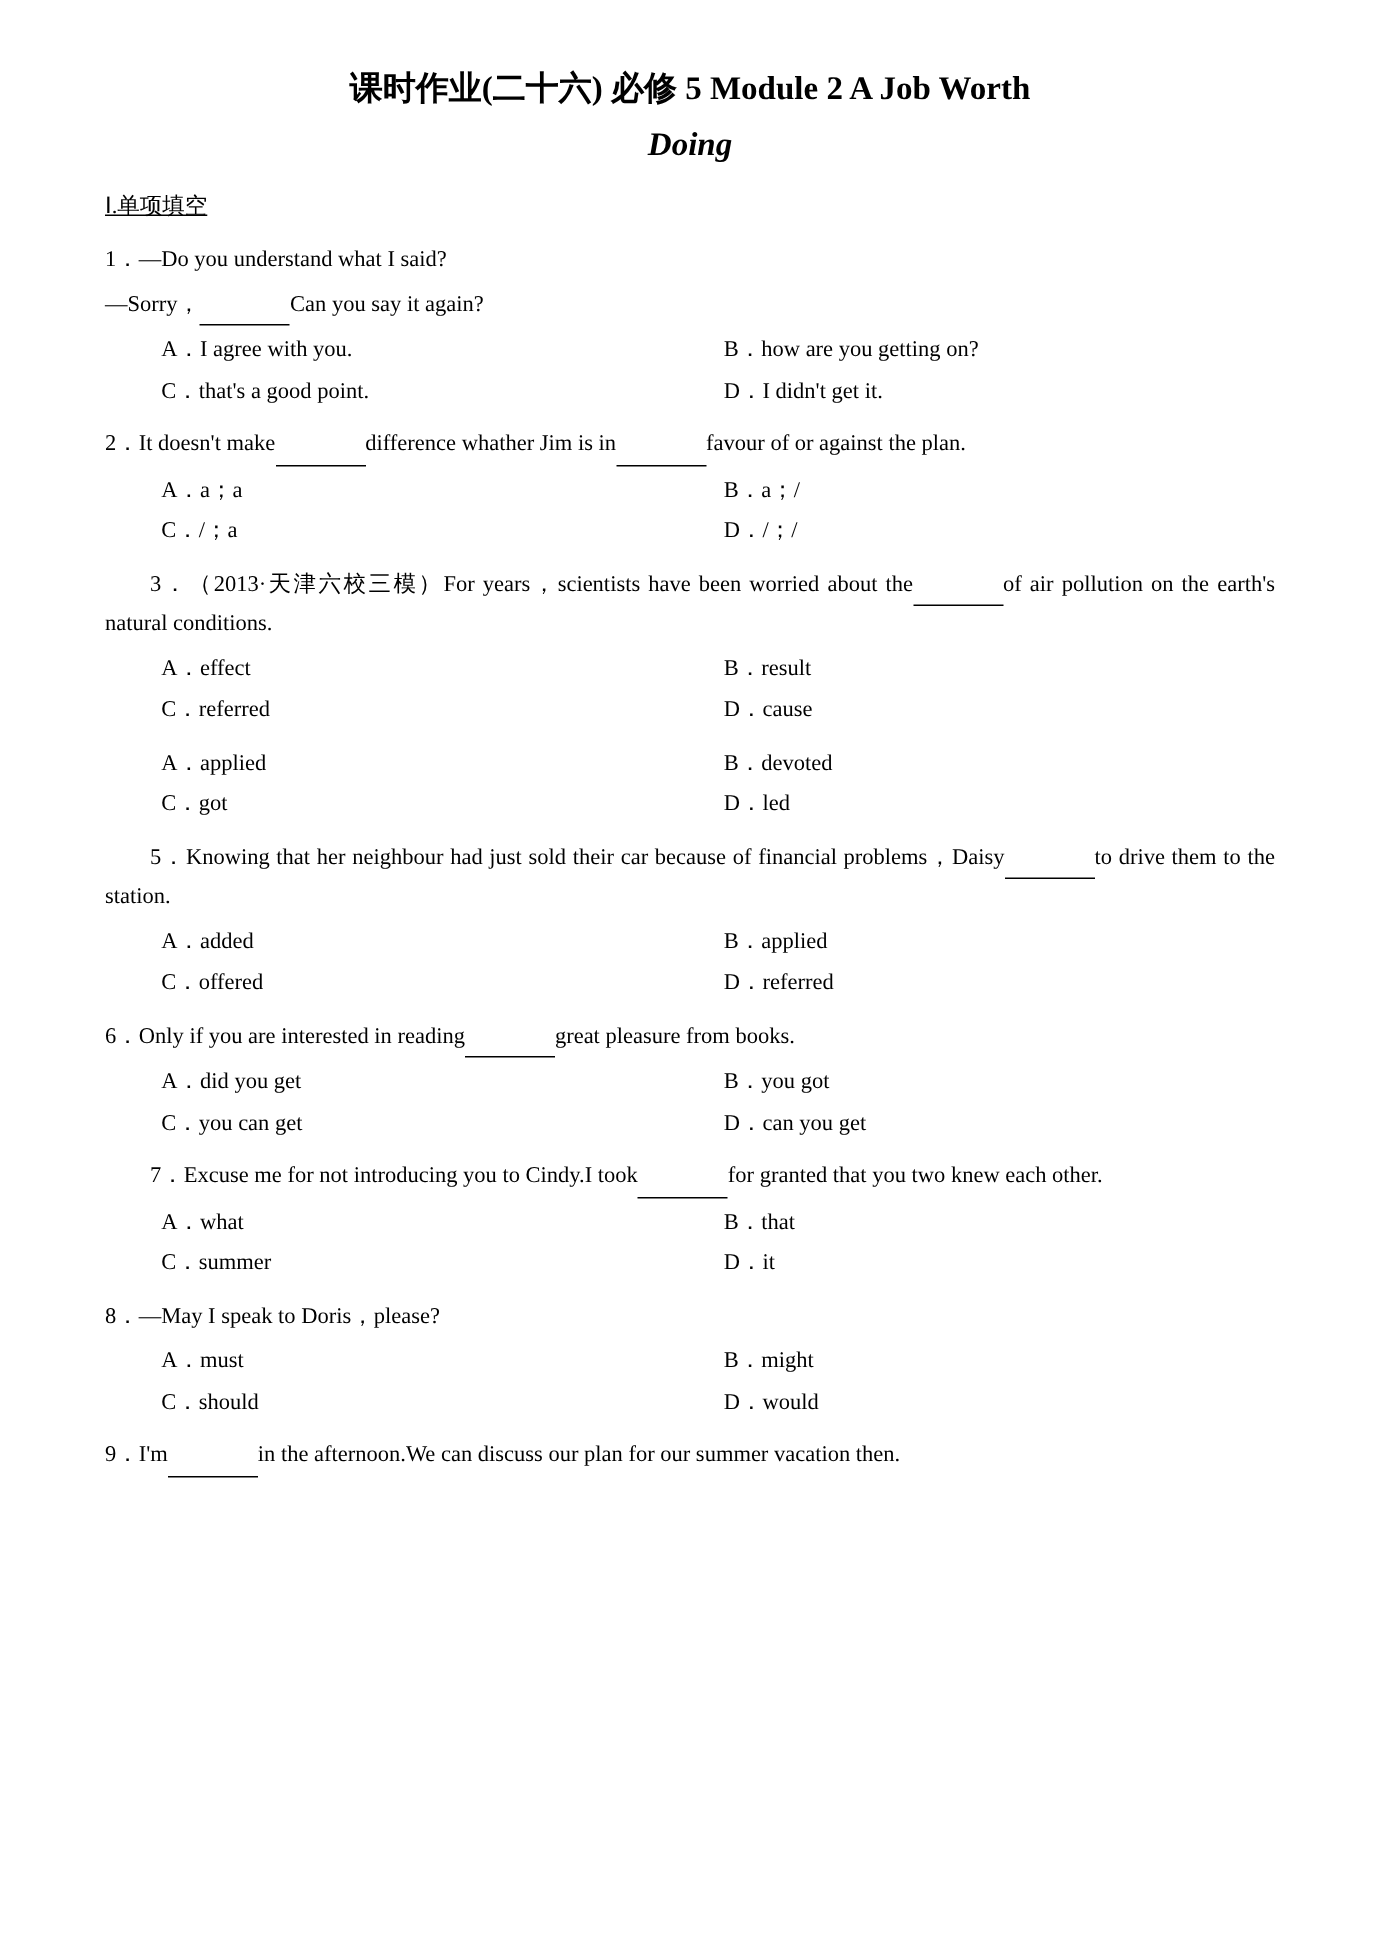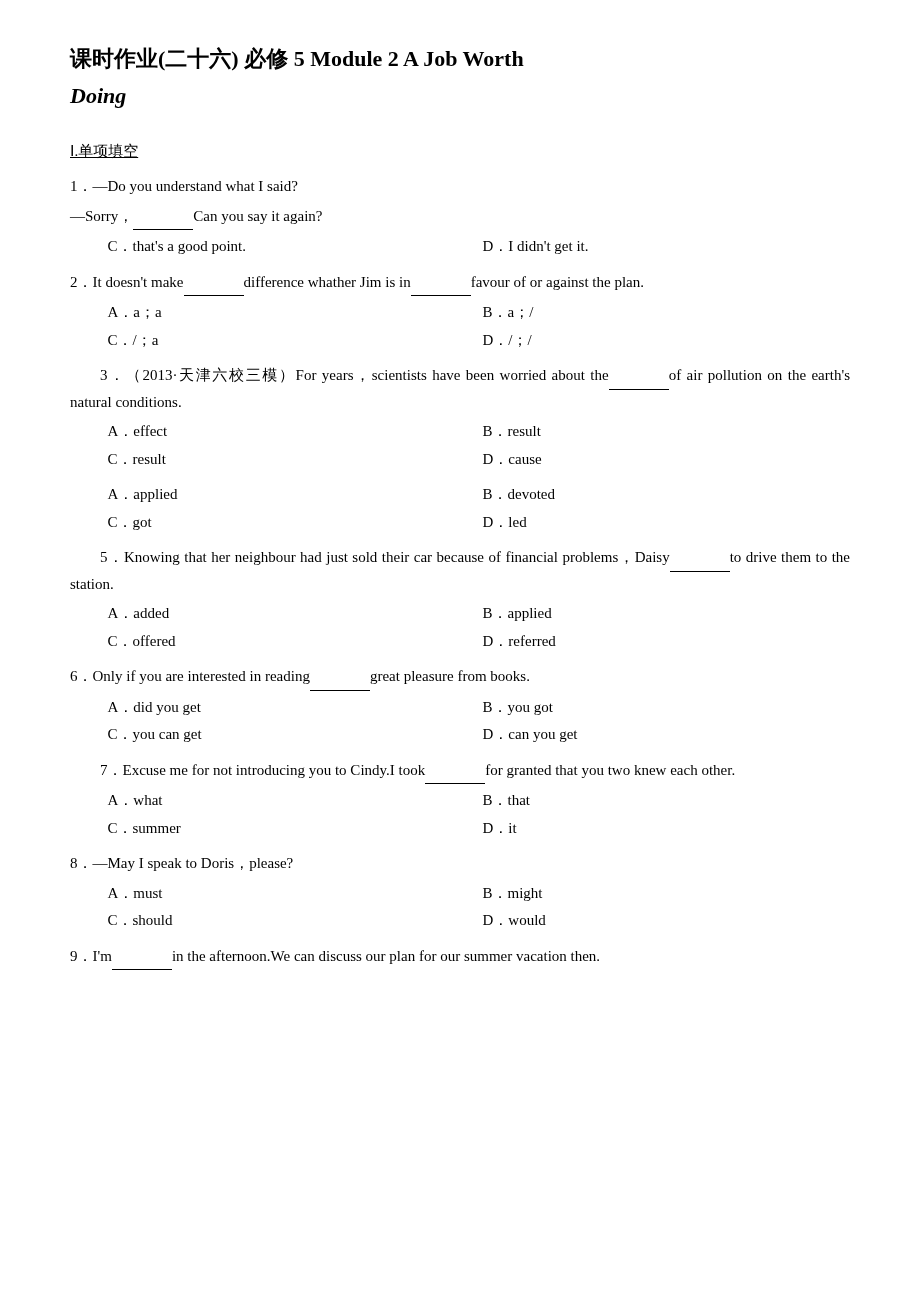--- a/index.html
+++ b/index.html
@@ -11,22 +11,22 @@
       background: #ffffff;
       font-family: "SimSun", "宋体", serif;
       font-size: 15px;
       color: #000000;
       width: 920px;
       min-height: 1302px;
       padding: 40px 70px;
       line-height: 1.7;
     }
     .title-area {
-      text-align: left;
-      margin-bottom: 24px;
+      text-align: center;
+      margin-bottom: 11px;
     }
     .title-line1 {
       font-size: 22px;
       font-weight: bold;
       display: block;
     }
     .title-line2 {
       font-size: 22px;
       font-weight: bold;
       display: block;
@@ -77,20 +77,24 @@
   <div class="section-header">Ⅰ.单项填空</div>
 
   <div class="question-block">
     <div class="question-text no-indent" style="text-indent:0">
       1．—Do you understand what I said?
     </div>
     <div class="question-text no-indent">
       —Sorry，<span class="blank">&nbsp;&nbsp;&nbsp;&nbsp;&nbsp;&nbsp;&nbsp;&nbsp;</span>Can you say it again?
     </div>
     <div class="options-row">
+      <div class="option">A．I agree with you.</div>
+      <div class="option">B．how are you getting on?</div>
+    </div>
+    <div class="options-row">
       <div class="option">C．that's a good point.</div>
       <div class="option">D．I didn't get it.</div>
     </div>
   </div>
 
   <div class="question-block">
     <div class="question-text" style="text-indent:0">
       2．It doesn't make<span class="blank">&nbsp;&nbsp;&nbsp;&nbsp;&nbsp;&nbsp;&nbsp;&nbsp;</span>difference whather Jim is in<span class="blank">&nbsp;&nbsp;&nbsp;&nbsp;&nbsp;&nbsp;&nbsp;&nbsp;</span>favour of or against the plan.
     </div>
     <div class="options-row">
@@ -105,21 +109,21 @@
 
   <div class="question-block">
     <div class="question-text" style="text-indent:2em; text-align:justify;">
       3．（2013·天津六校三模）For years，scientists have been worried about the<span class="blank">&nbsp;&nbsp;&nbsp;&nbsp;&nbsp;&nbsp;&nbsp;&nbsp;</span>of air pollution on the earth's natural conditions.
     </div>
     <div class="options-row">
       <div class="option">A．effect</div>
       <div class="option">B．result</div>
     </div>
     <div class="options-row">
-      <div class="option">C．result</div>
+      <div class="option">C．referred</div>
       <div class="option">D．cause</div>
     </div>
   </div>
 
   <div class="question-block">
     <div class="options-row">
       <div class="option">A．applied</div>
       <div class="option">B．devoted</div>
     </div>
     <div class="options-row">

